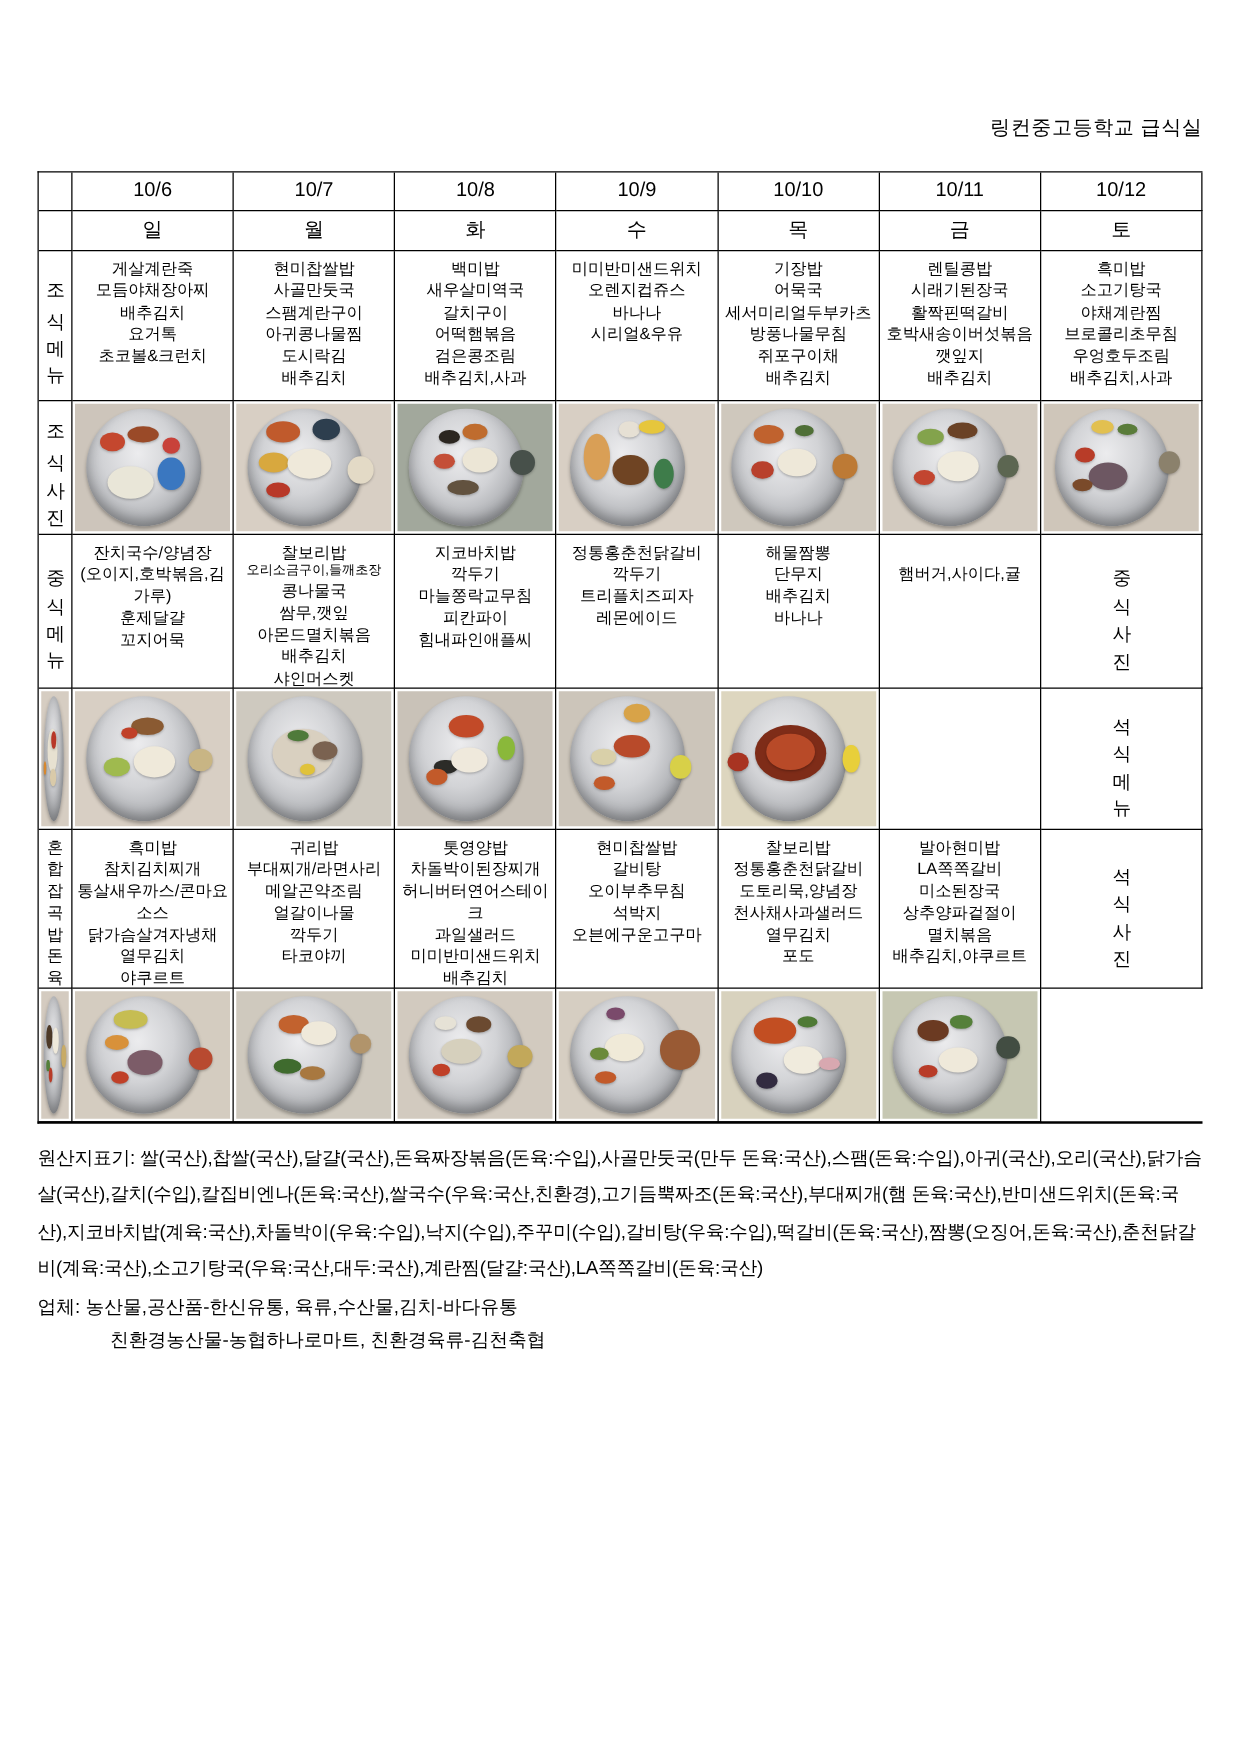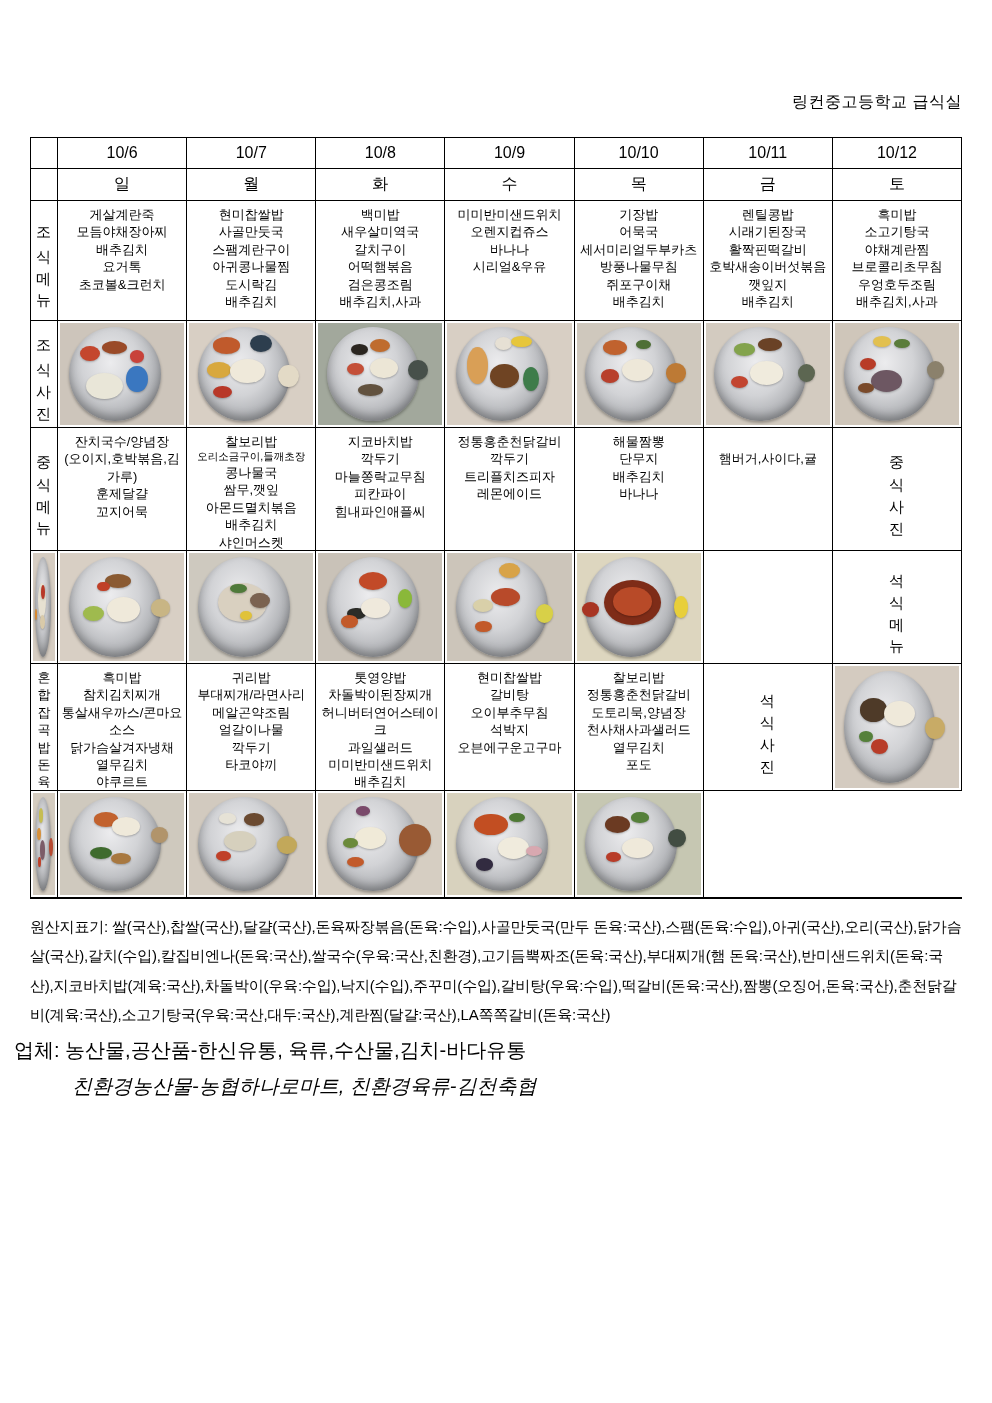--- a/index.html
+++ b/index.html
@@ -67,24 +67,24 @@
   .food {
     position: absolute; border-radius: 50%;
     box-shadow: 0 1px 2px rgba(0,0,0,.25);
   }
   .footer-origin {
     position: absolute; left: 30px; width: 932px; top: 912px;
     font-size: 15px; line-height: 1.95; letter-spacing: -0.2px;
     text-align: left;
   }
   .footer-suppliers {
-    position: absolute; left: 14px; width: 932px; top: 1032px;
-    font-size: 20px; line-height: 1.8;
-  }
-  .supplier-line2 { padding-left: 58px; font-style: italic; }
+    position: absolute; left: 30px; width: 932px; top: 1032px;
+    font-size: 15px; line-height: 1.8;
+  }
+  .supplier-line2 { padding-left: 58px; }
 </style>
 </head>
 <body>
 
 <div class="page">
   <div class="subtitle">링컨중고등학교 급식실</div>
 
   <div class="menu-table">
       <div class="cell c-label"></div>
       <div class="cell c-head">10/6</div>
@@ -379,20 +379,28 @@
         <div class="mi">오븐에구운고구마</div>
       </div>
       <div class="cell c-menu">
         <div class="mi">찰보리밥</div>
         <div class="mi">정통홍춘천닭갈비</div>
         <div class="mi">도토리묵,양념장</div>
         <div class="mi">천사채사과샐러드</div>
         <div class="mi">열무김치</div>
         <div class="mi">포도</div>
       </div>
+      <div class="cell c-menu">
+        <div class="mi">발아현미밥</div>
+        <div class="mi">LA쪽쪽갈비</div>
+        <div class="mi">미소된장국</div>
+        <div class="mi">상추양파겉절이</div>
+        <div class="mi">멸치볶음</div>
+        <div class="mi">배추김치,야쿠르트</div>
+      </div>
       <div class="cell c-label">
         <div class="vlabel">석식사진</div>
       </div>
       <div class="cell c-photo">
         <div class="photo" style="background: rgb(212, 203, 192);">
           <div class="tray"></div>
           <div class="food" style="background: rgb(78, 58, 40); left: 20%; top: 26.5%; width: 22%; height: 19%;"></div>
           <div class="food" style="background: rgb(239, 233, 218); left: 39.5%; top: 28.5%; width: 25%; height: 21%;"></div>
           <div class="food" style="background: rgb(85, 128, 58); left: 19.5%; top: 53.5%; width: 11%; height: 9%;"></div>
           <div class="food" style="background: rgb(184, 60, 40); left: 29%; top: 60%; width: 14%; height: 12%;"></div>

